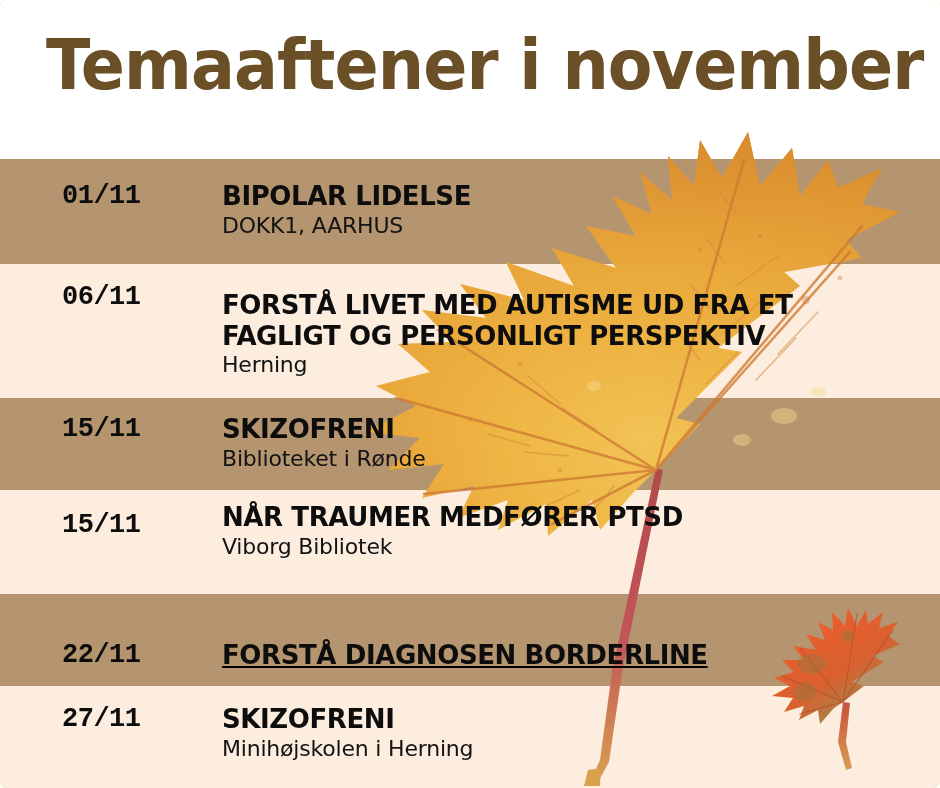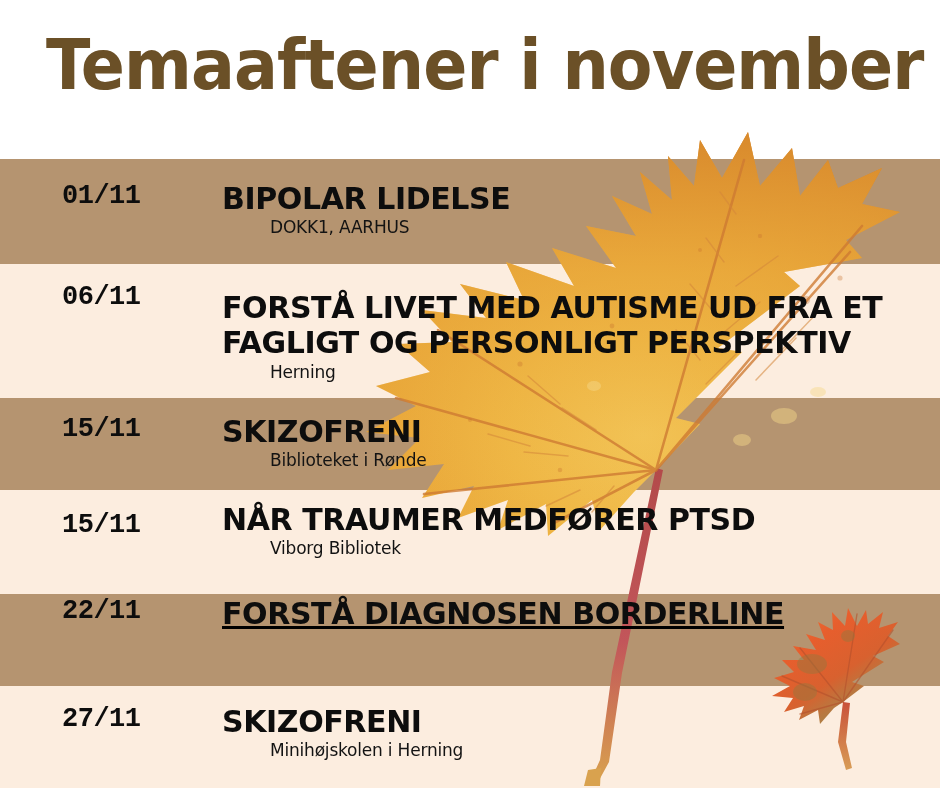--- a/index.html
+++ b/index.html
@@ -12,20 +12,21 @@
     height: 788px;
     font-family: "Liberation Sans", sans-serif;
   }
 
   #poster {
     position: relative;
     width: 940px;
     height: 788px;
     overflow: hidden;
     background: #bef264;
+    border-radius: 6px;
   }
 
   
   #header {
     position: absolute;
     left: 0; top: 0;
     width: 940px;
     height: 159px;
     background: #ffffff;
     z-index: 1;
@@ -92,37 +93,36 @@
     letter-spacing: -0.5px;
     white-space: nowrap;
   }
   .row-body {
     position: absolute;
     left: 222px;
     right: 8px;
   }
   .row-title {
     font-family: "DejaVu Sans", sans-serif;
-    font-size: 30px;
+    font-size: 26px;
     font-weight: 700;
     color: #0d0d0d;
     letter-spacing: -0.4px;
     line-height: 1.18;
     white-space: pre-line;
   }
   .row-venue {
     margin-top: 1px;
     font-family: "DejaVu Sans", sans-serif;
-    font-size: 17px;
+    font-size: 22px;
     font-weight: 400;
     color: #131313;
     letter-spacing: -0.2px;
     line-height: 1.2;
     white-space: nowrap;
-    margin-left: 48px;
   }
 </style>
 </head>
 <body>
 
 <div id="poster">
 
   <div id="bands">
       <div class="band" style="top: 159px; height: 105px; background: rgb(181, 148, 112);"></div>
       <div class="band" style="top: 264px; height: 134px; background: rgb(252, 237, 223);"></div>
@@ -286,21 +286,21 @@
           <div class="row-venue">Biblioteket i Rønde</div>
         </div>
       </div>
       <div class="row" style="top: 490px; height: 104px;">
         <div class="row-date" style="top: 20px;">15/11</div>
         <div class="row-body" style="top: 12px; position: absolute;">
           <div class="row-title">NÅR TRAUMER MEDFØRER PTSD</div>
           <div class="row-venue">Viborg Bibliotek</div>
         </div>
       </div>
-      <div class="row" style="top: 580px; height: 81px;">
+      <div class="row" style="top: 624px; height: 81px;">
         <div class="row-date" style="top: 16px;">22/11</div>
         <div class="row-body" style="top: 16px; position: absolute; text-decoration: underline;">
           <div class="row-title">FORSTÅ DIAGNOSEN BORDERLINE</div>
         </div>
       </div>
       <div class="row" style="top: 686px; height: 74px;">
         <div class="row-date" style="top: 18px;">27/11</div>
         <div class="row-body" style="top: 18px; position: absolute;">
           <div class="row-title">SKIZOFRENI</div>
           <div class="row-venue">Minihøjskolen i Herning</div>

